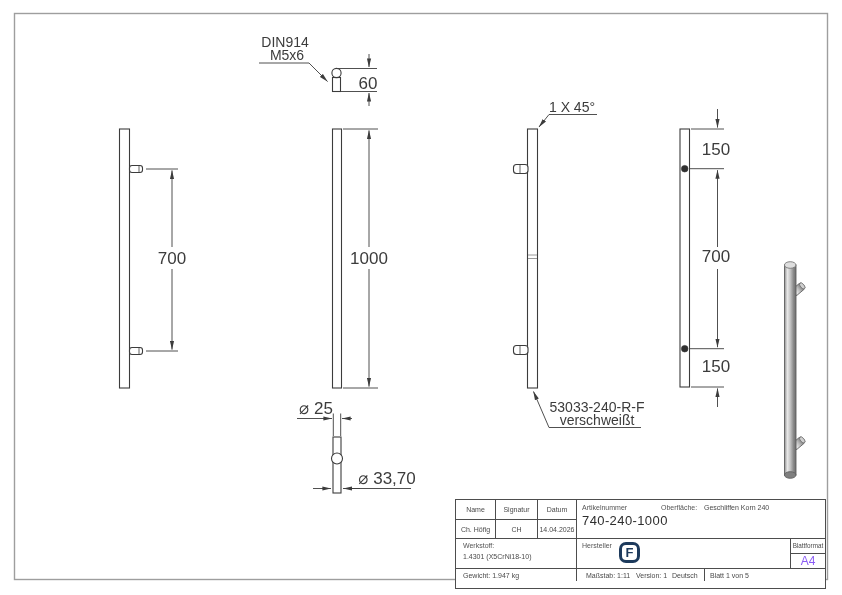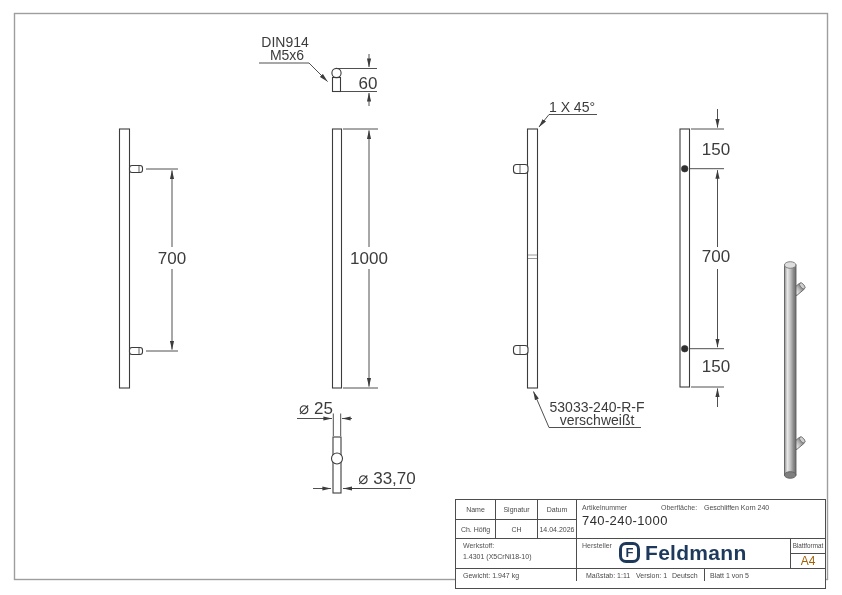--- a/index.html
+++ b/index.html
@@ -12,21 +12,21 @@
 
   
   .tb{position:absolute;left:455px;top:499px;width:371px;height:90px;
       border:1.2px solid #4d4d4d;box-sizing:border-box;background:#fff;color:#4a4a4a;}
   .tb .vl,.tb .hl{position:absolute;background:#4d4d4d;}
   .cell{position:absolute;display:flex;align-items:center;justify-content:center;
         font-size:7px;color:#4a4a4a;white-space:nowrap;}
   .cell.left{justify-content:flex-start;}
   .lbl{font-size:7px;color:#555;}
   .art-val{position:absolute;font-size:13px;color:#2e2e2e;letter-spacing:.4px;}
-  .a4{font-size:12px;color:#a16207;}
+  .a4{font-size:12px;color:#8b5cf6;}
   .blattfmt{font-size:6.3px;}
   .logo{position:absolute;display:flex;align-items:center;gap:5px;}
   .logo-mark{width:21px;height:21px;border:3px solid #1d3a5c;border-radius:7px;
              box-sizing:border-box;display:flex;align-items:center;justify-content:center;
              color:#1d3a5c;font-weight:bold;font-size:13px;line-height:1;}
   .logo-word{color:#1d3a5c;font-size:21px;font-weight:bold;letter-spacing:.3px;line-height:1;}
 </style>
 </head>
 <body>
 
@@ -191,21 +191,20 @@
     <div class="cell left" style="left:7px;top:69px;height:12px;">Gewicht: 1.947 kg</div>
 
     <div class="cell left lbl" style="left:126px;top:3px;height:9px;">Artikelnummer</div>
     <div class="art-val" style="left:126px;top:13px;">740-240-1000</div>
     <div class="cell left lbl" style="left:205px;top:3px;height:9px;">Oberfläche:</div>
     <div class="cell left" style="left:248px;top:3px;height:9px;">Geschliffen Korn 240</div>
 
     <div class="cell left lbl" style="left:126px;top:41px;height:9px;">Hersteller</div>
     <div class="logo" style="left:163px;top:42px;">
       <div class="logo-mark">F</div>
-      <div class="logo-word">Feldmann</div>
     </div>
 
     <div class="cell blattfmt" style="left:335px;top:39px;width:34px;height:13px;">Blattformat</div>
     <div class="cell a4" style="left:335px;top:54px;width:34px;height:13px;">A4</div>
 
     <div class="cell left" style="left:130px;top:69px;height:12px;">Maßstab: 1:11</div>
     <div class="cell left" style="left:180px;top:69px;height:12px;">Version: 1</div>
     <div class="cell left" style="left:216px;top:69px;height:12px;">Deutsch</div>
     <div class="cell left" style="left:254px;top:69px;height:12px;">Blatt 1 von 5</div>
   </div>

